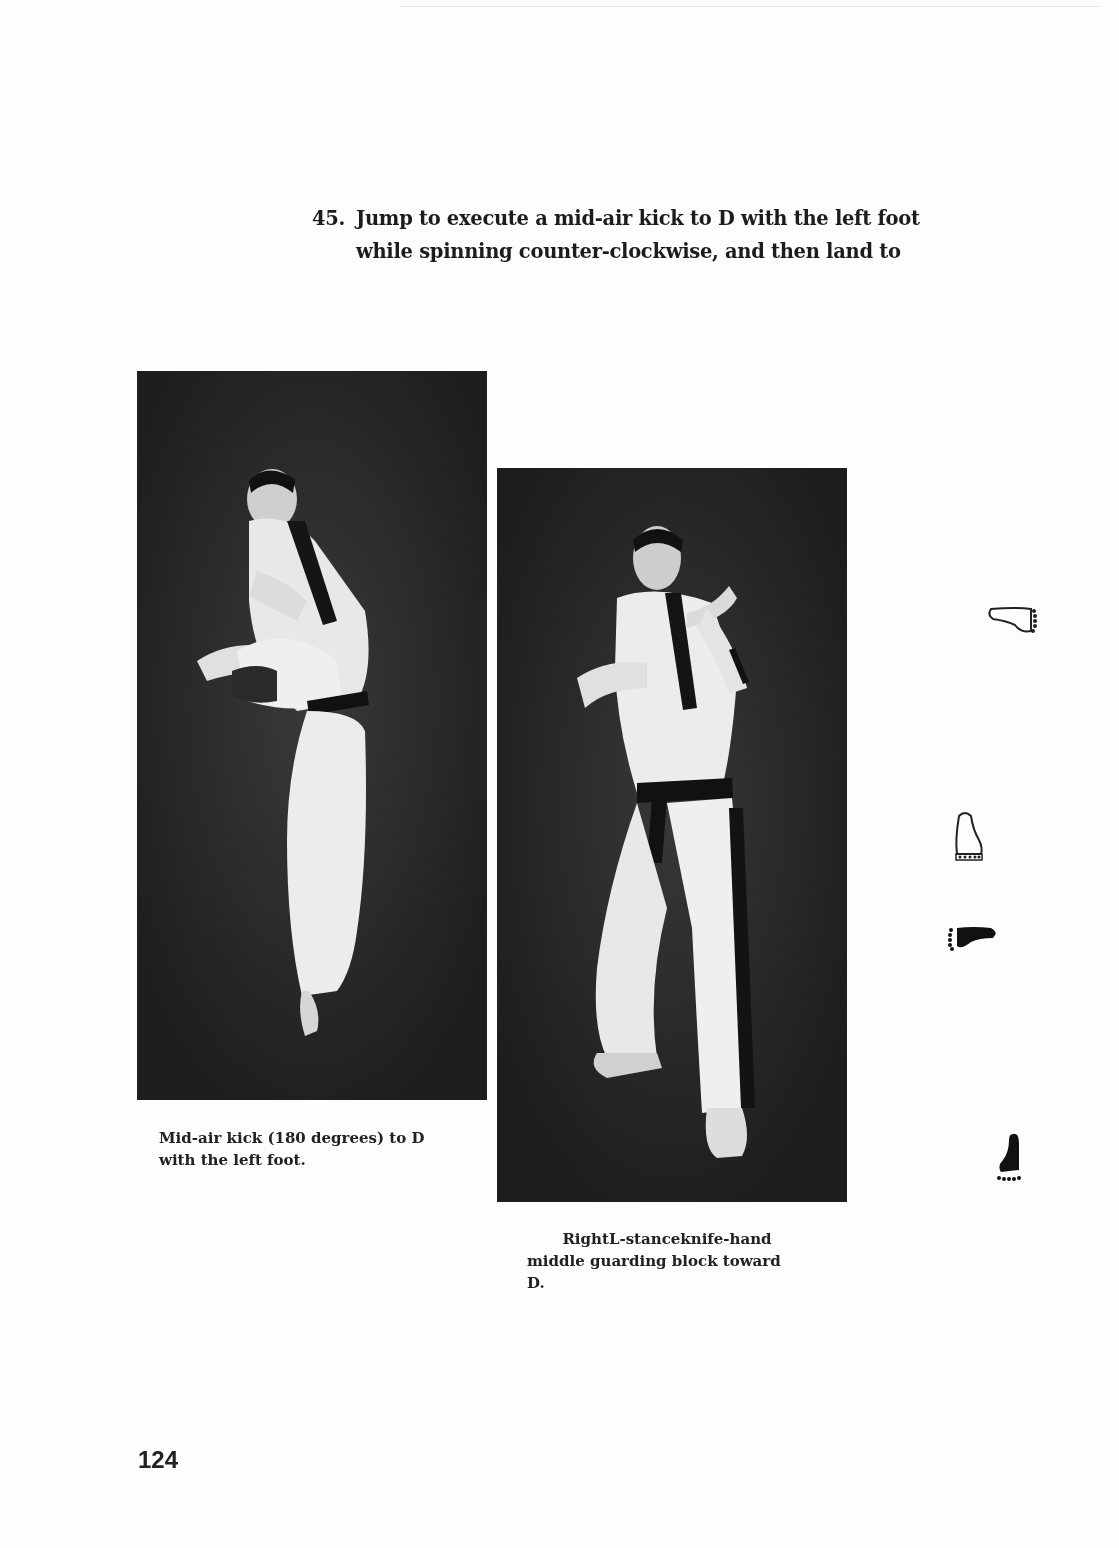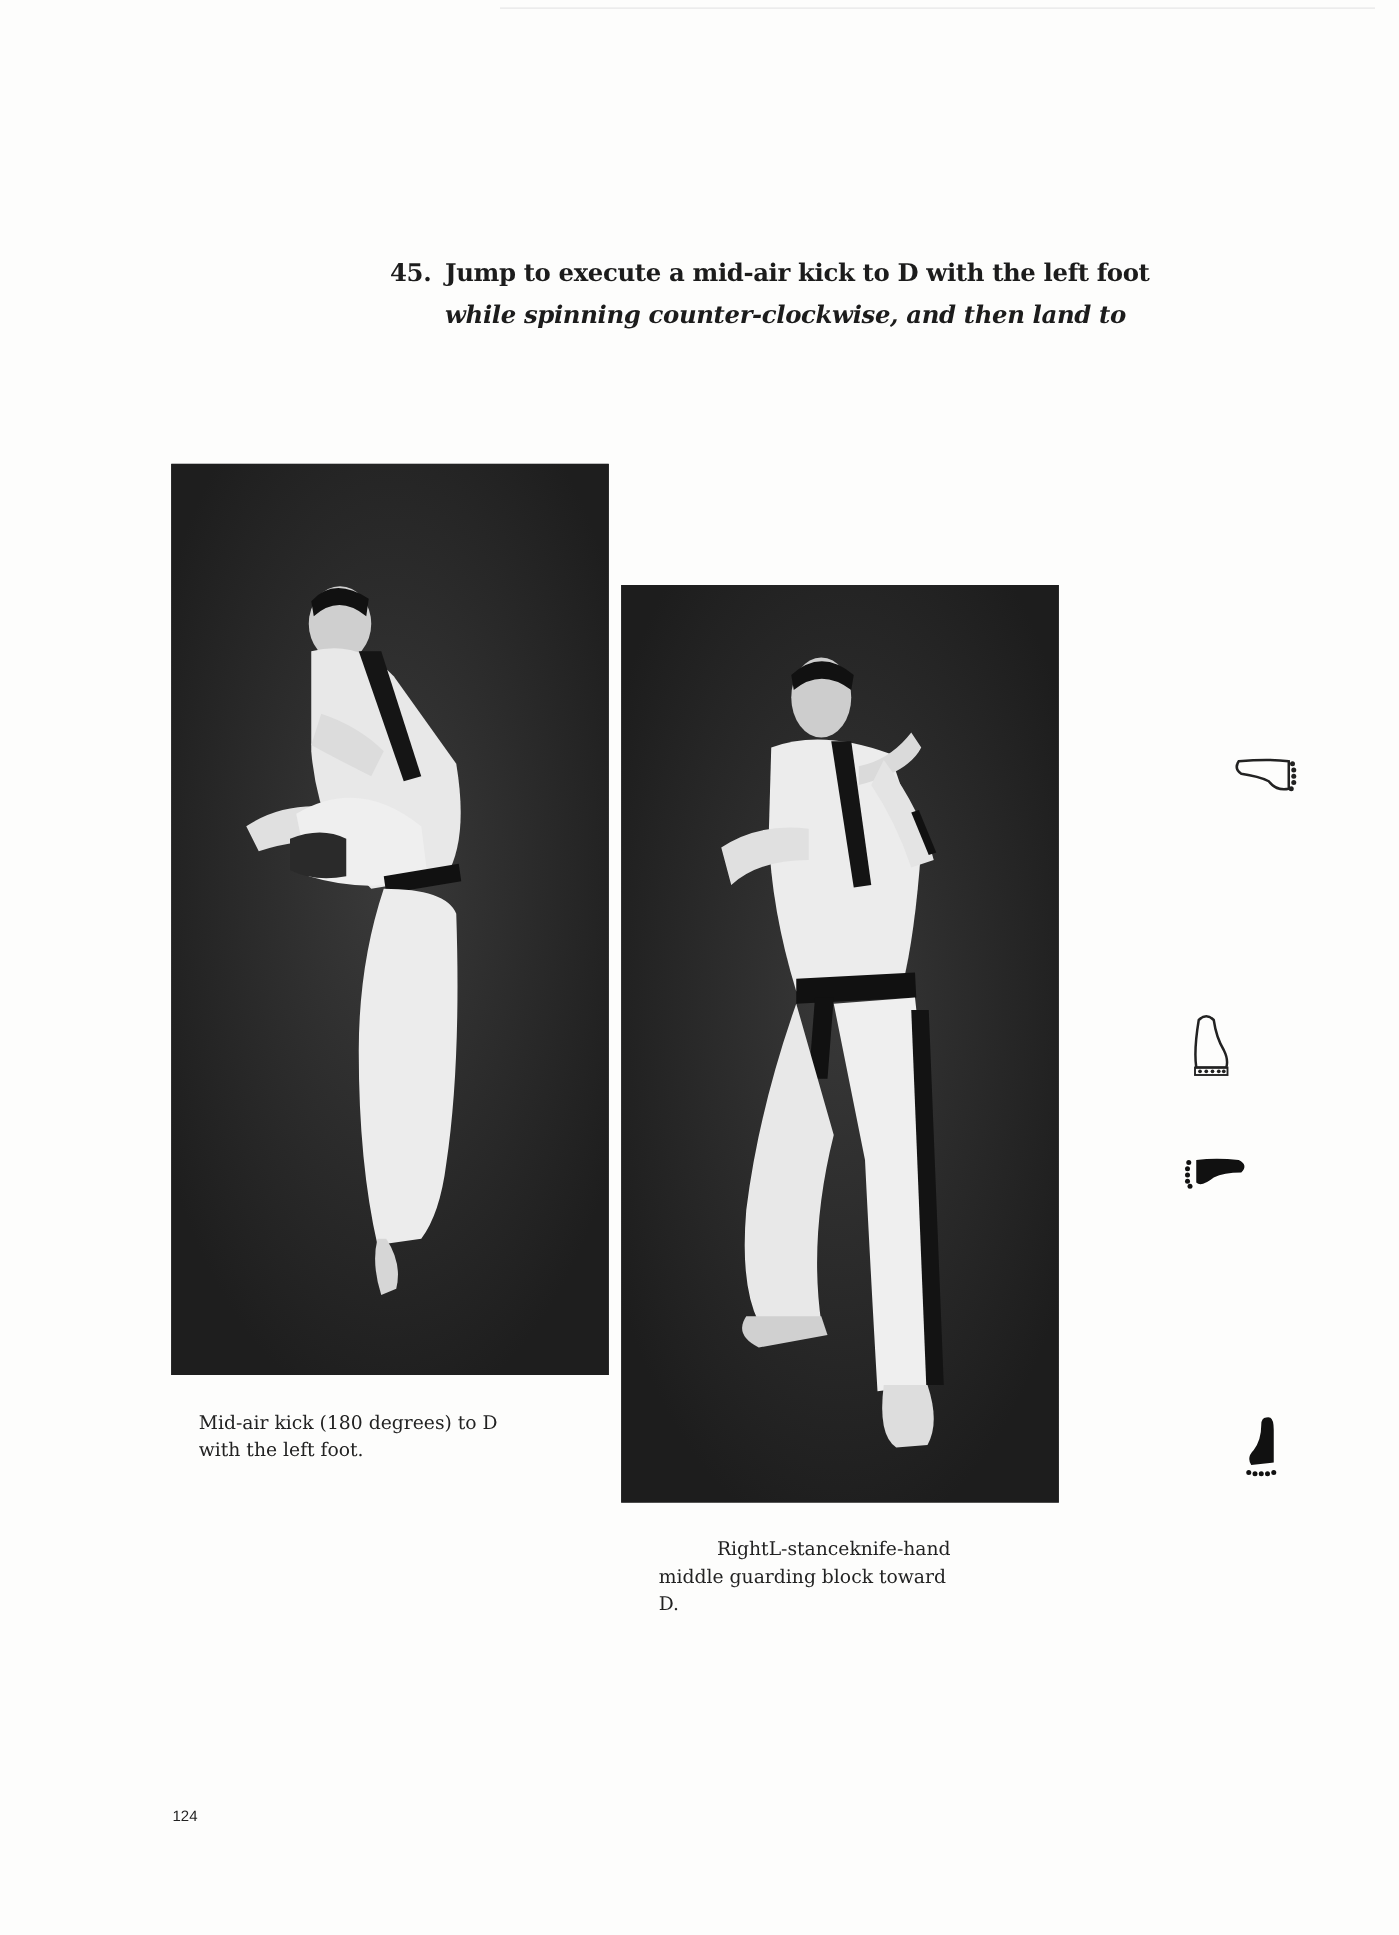--- a/index.html
+++ b/index.html
@@ -13,42 +13,42 @@
       position: absolute; left: 400px; top: 6px; width: 700px; height: 1px;
       background: #e6e6e6;
     }
     .instruction {
       position: absolute; left: 264px; top: 202px; width: 630px;
       font-weight: bold; font-size: 19.5px; line-height: 33px;
       letter-spacing: -0.3px;
     }
     .instruction .num { display: inline-block; width: 44px; }
     .instruction .line { display: block; white-space: nowrap; margin-left: 48px; }
-    .instruction .line.indent { padding-left: 44px; font-style: italic; }
+    .instruction .line.indent { padding-left: 44px; }
 
     .photo {
       position: absolute; background: #2a2a2a;
       box-shadow: inset 0 0 60px rgba(0,0,0,0.55);
     }
     .photo-left { left: 137px; top: 371px; width: 350px; height: 729px; }
     .photo-right { left: 497px; top: 468px; width: 350px; height: 734px; }
 
     .caption {
-      position: absolute; font-weight: normal; font-size: 15px; line-height: 22px;
+      position: absolute; font-weight: bold; font-size: 15px; line-height: 22px;
       color: #222;
     }
     .caption-left { left: 159px; top: 1127px; width: 320px; }
     .caption-right { left: 527px; top: 1228px; width: 280px; text-align: justify; text-align-last: left; }
     .caption .line { display: block; white-space: nowrap; }
     .caption-right .line.just { display: flex; justify-content: center; }
 
     .page-number {
       position: absolute; left: 138px; top: 1446px;
       font-family: "Liberation Sans", "DejaVu Sans", sans-serif;
-      font-weight: normal; font-size: 12px; color: #222;
+      font-weight: bold; font-size: 24px; color: #222;
     }
     .foot { position: absolute; }
   </style>
 </head>
 <body>
 
 <div class="top-rule"></div>
 
 <div class="instruction">
   <span class="line"><span class="num">45.</span><span>Jump to execute a mid-air kick to D with the left foot</span></span>

